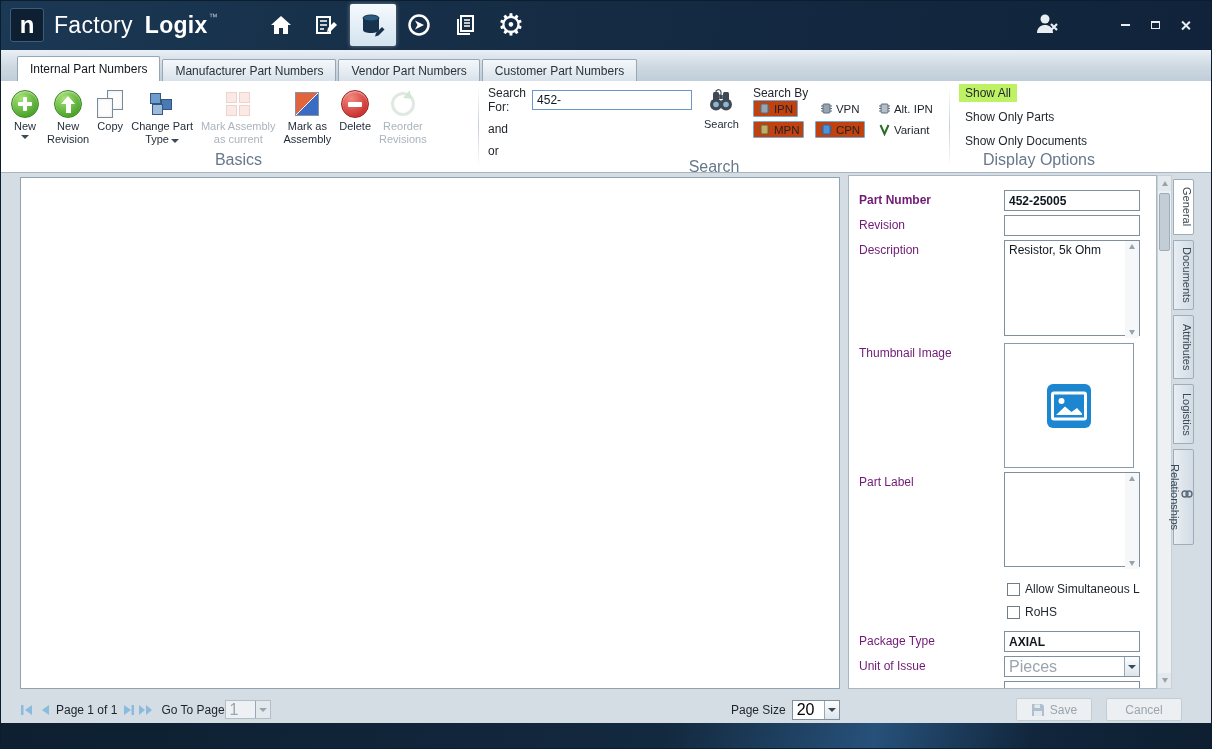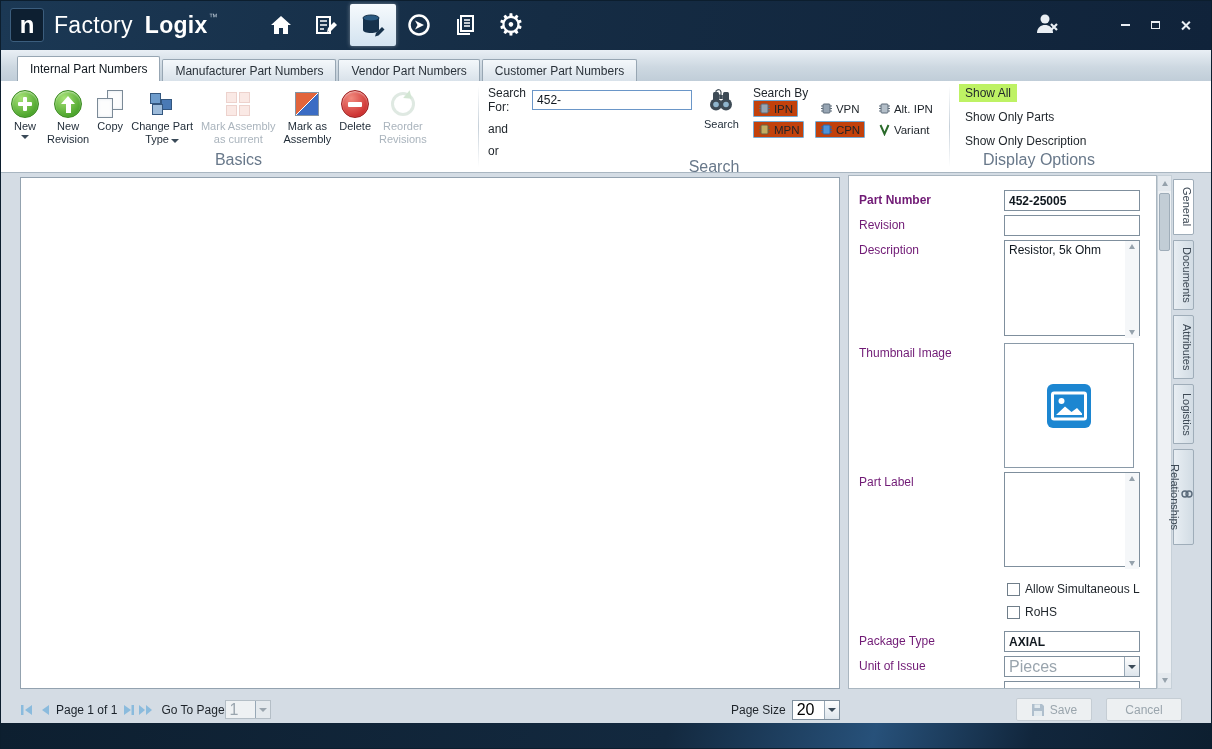--- a/index.html
+++ b/index.html
@@ -413,21 +413,21 @@
     </div>
     <div class="rgroup-label">Search</div>
   </div>
 
   <div class="rdivider"></div>
 
   <div class="rgroup" style="width:176px;">
     <div class="rgroup-body disp-body">
       <div class="dopt active"><span>Show All</span></div>
       <div class="dopt"><span>Show Only Parts</span></div>
-      <div class="dopt"><span>Show Only Description</span></div>
+      <div class="dopt"><span>Show Only Documents</span></div>
     </div>
     <div class="rgroup-label">Display Options</div>
   </div>
 </div>
 
 <div class="content">
 
   <div class="list-panel"></div>
 
   <div class="detail-panel">

